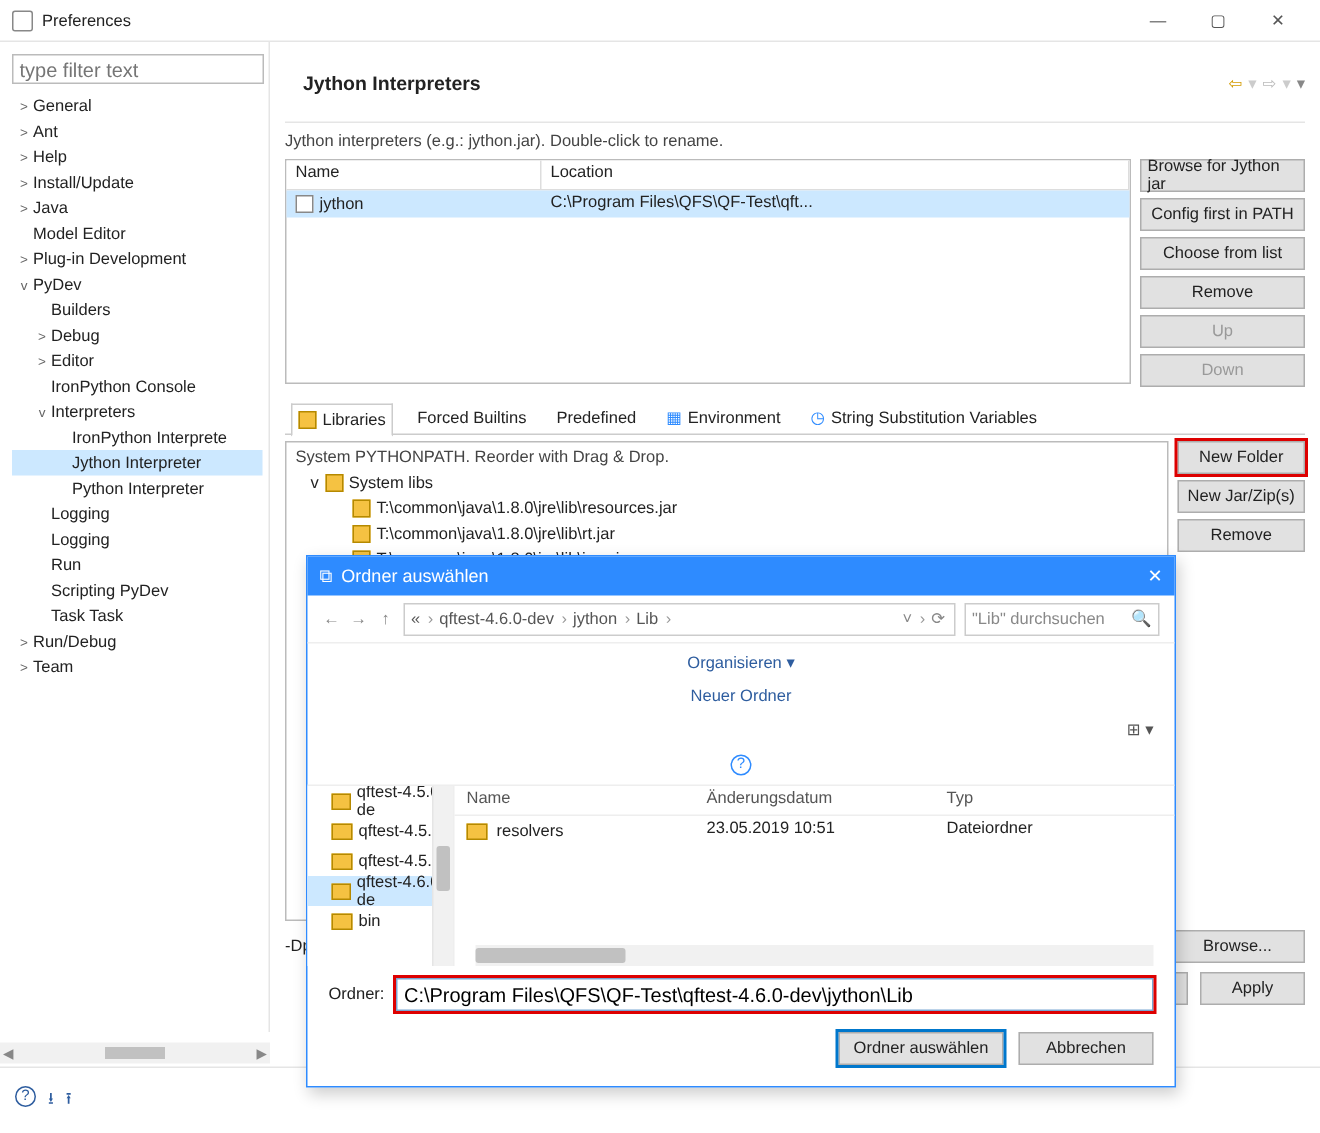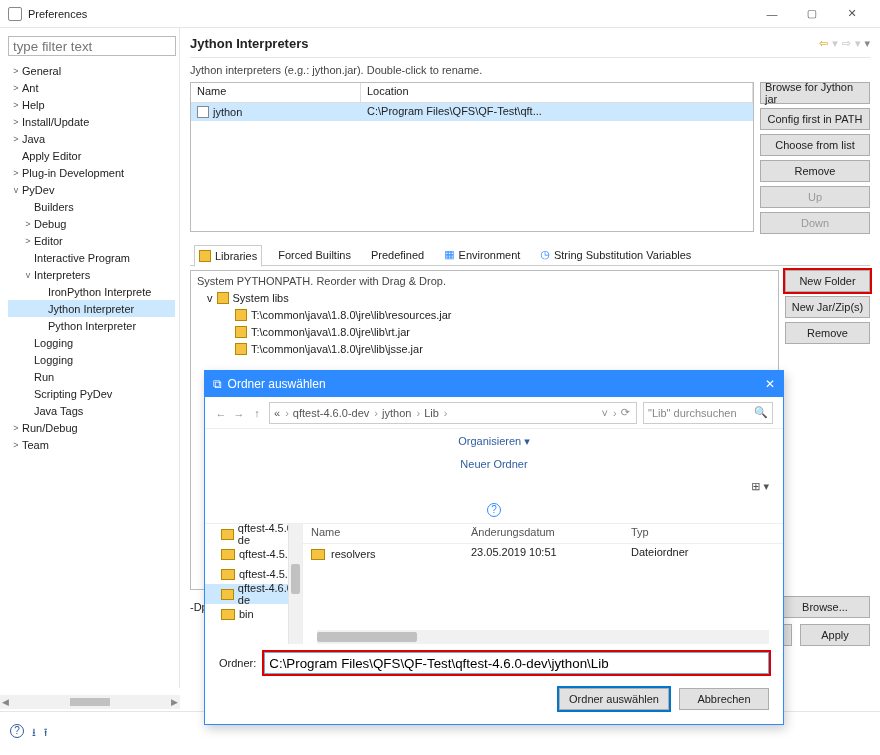--- a/index.html
+++ b/index.html
@@ -13,21 +13,21 @@
   .filter { width: 168px; height: 20px; border: 1px solid #bbb; margin: 2px 0 6px 4px; padding: 0 4px; color: #ef4444; }
   .tree { padding-left: 4px; }
   .tree-item { display: flex; align-items: center; height: 17px; padding-left: 2px; cursor: pointer; white-space: nowrap; }
   .tree-item .arrow { width: 12px; display: inline-block; text-align: center; color: #666; font-size: 9px; }
   .tree-item.selected { background: #cce8ff; }
   .indent-1 { padding-left: 14px; }
   .indent-2 { padding-left: 28px; }
   .indent-3 { padding-left: 42px; }
   .main { flex: 1; padding: 4px 10px 4px 10px; background: #fff; position: relative; }
   .page-header { display: flex; align-items: center; border-bottom: 1px solid #e5e5e5; padding: 4px 0 6px 0; }
-  .page-header h1 { font-size: 13px; font-weight: 600; margin: 0; }
+  .page-header h1 { font-size: 13px; font-weight: 600; margin: 12px; }
   .page-header .nav { margin-left: auto; display: flex; gap: 4px; align-items: center; color: #b58900; }
   .hint { color: #444; padding: 6px 0; }
   .interp-row { display: flex; gap: 6px; }
   .interp-table { flex: 1; border: 1px solid #bbb; height: 150px; }
   .interp-table .header { display: flex; background: #fff; border-bottom: 1px solid #ddd; height: 20px; }
   .interp-table .header div { border-right: 1px solid #ddd; padding: 2px 6px; }
   .interp-table .row { display: flex; height: 18px; background: #cce8ff; }
   .interp-table .row div { padding: 2px 6px; }
   .btn-col { display: flex; flex-direction: column; gap: 4px; width: 110px; }
   .btn { border: 1px solid #adadad; background: #e1e1e1; height: 22px; display: flex; align-items: center; justify-content: center; cursor: pointer; padding: 0 4px; }
@@ -117,21 +117,21 @@
         <div class="tree-item indent-0">
           <span class="arrow">&gt;</span>
           <span>Install/Update</span>
         </div>
         <div class="tree-item indent-0">
           <span class="arrow">&gt;</span>
           <span>Java</span>
         </div>
         <div class="tree-item indent-0">
           <span class="arrow"></span>
-          <span>Apply Editor</span>
+          <span>Model Editor</span>
         </div>
         <div class="tree-item indent-0">
           <span class="arrow">&gt;</span>
           <span>Plug-in Development</span>
         </div>
         <div class="tree-item indent-0">
           <span class="arrow">v</span>
           <span>PyDev</span>
         </div>
         <div class="tree-item indent-1">
@@ -141,21 +141,21 @@
         <div class="tree-item indent-1">
           <span class="arrow">&gt;</span>
           <span>Debug</span>
         </div>
         <div class="tree-item indent-1">
           <span class="arrow">&gt;</span>
           <span>Editor</span>
         </div>
         <div class="tree-item indent-1">
           <span class="arrow"></span>
-          <span>Interactive Program</span>
+          <span>IronPython Console</span>
         </div>
         <div class="tree-item indent-1">
           <span class="arrow">v</span>
           <span>Interpreters</span>
         </div>
         <div class="tree-item indent-2">
           <span class="arrow"></span>
           <span>IronPython Interprete</span>
         </div>
         <div class="tree-item indent-2 selected">
@@ -177,21 +177,21 @@
         <div class="tree-item indent-1">
           <span class="arrow"></span>
           <span>Run</span>
         </div>
         <div class="tree-item indent-1">
           <span class="arrow"></span>
           <span>Scripting PyDev</span>
         </div>
         <div class="tree-item indent-1">
           <span class="arrow"></span>
-          <span>Java Tags</span>
+          <span>Task Task</span>
         </div>
         <div class="tree-item indent-0">
           <span class="arrow">&gt;</span>
           <span>Run/Debug</span>
         </div>
         <div class="tree-item indent-0">
           <span class="arrow">&gt;</span>
           <span>Team</span>
         </div>
       </div>

